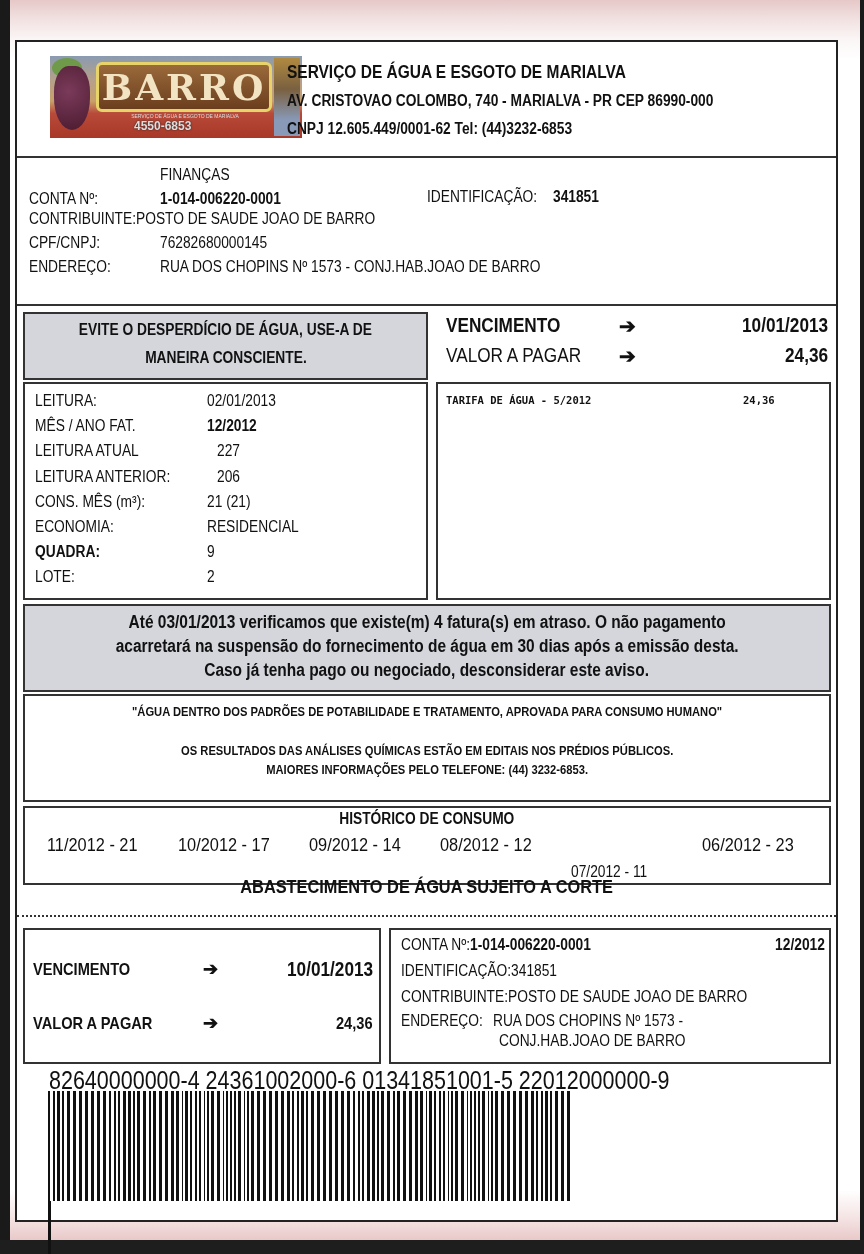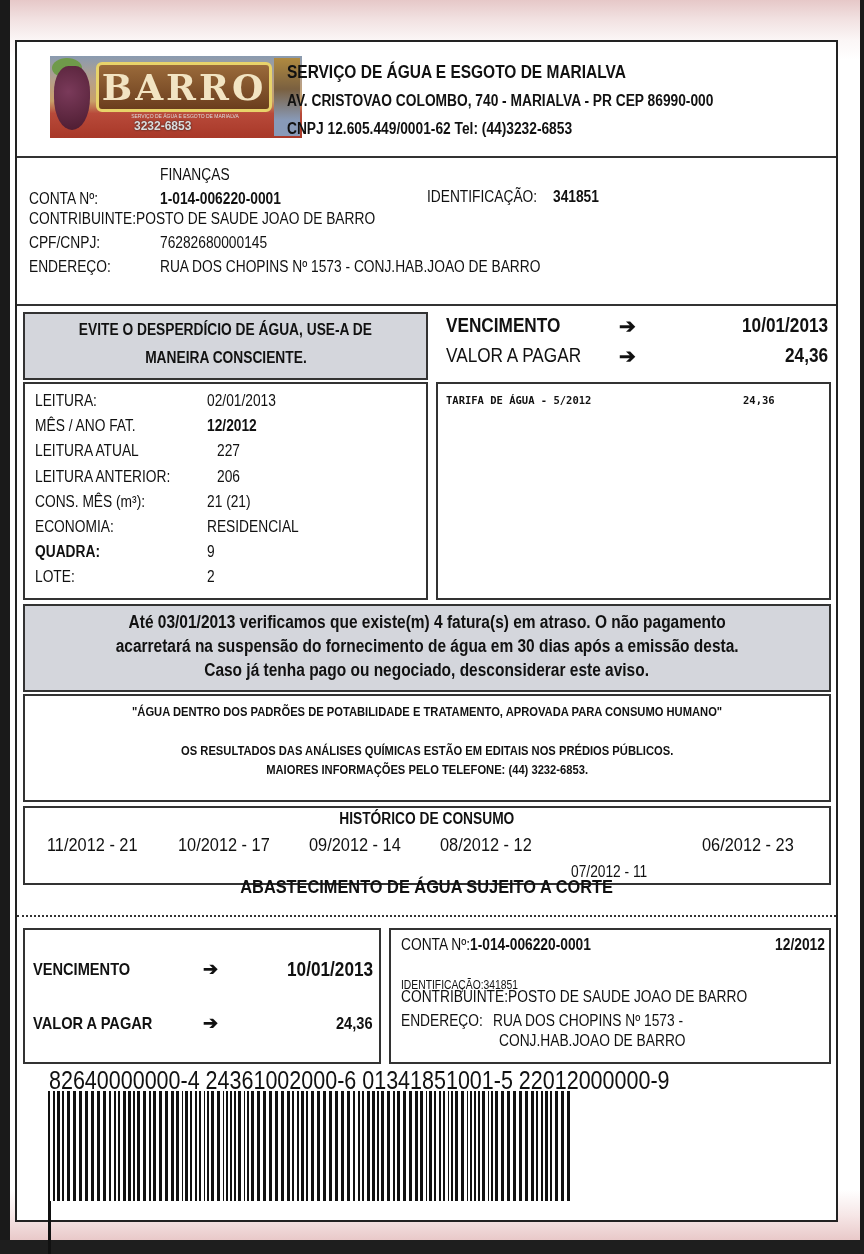--- a/index.html
+++ b/index.html
@@ -71,21 +71,21 @@
 <div class="paper"></div>
 <div class="bottom-dark"></div>
 
 <div class="frame">
 
   <div class="logo">
     <div class="leaf"></div>
     <div class="grapes"></div>
     <div class="word">BARRO</div>
     <div class="tag">SERVIÇO DE ÁGUA E ESGOTO DE MARIALVA</div>
-    <div class="phone">3232-6853</div>
+    <div class="phone">4550-6853</div>
     <div class="tap"></div>
   </div>
   <div class="hdr-line" style="top:20px;font-size:18px;">
     <span class="cond">SERVIÇO DE ÁGUA E ESGOTO DE MARIALVA</span>
   </div>
   <div class="hdr-line" style="top:50px;">
     <span class="cond">AV. CRISTOVAO COLOMBO, 740 - MARIALVA - PR  CEP 86990-000</span>
   </div>
   <div class="hdr-line" style="top:78px;">
     <span class="cond">CNPJ 12.605.449/0001-62   Tel: (44)3232-6853</span>
@@ -177,21 +177,21 @@
     <div class="abs b" style="left:8px;top:30px;font-size:17px;"><span class="cond">VENCIMENTO</span></div>
     <div class="abs arrow" style="left:178px;top:28px;font-size:18px;">➔</div>
     <div class="abs b" style="right:6px;top:28px;font-size:20px;"><span class="condr">10/01/2013</span></div>
     <div class="abs b" style="left:8px;top:84px;font-size:17px;"><span class="cond">VALOR A PAGAR</span></div>
     <div class="abs arrow" style="left:178px;top:82px;font-size:18px;">➔</div>
     <div class="abs b" style="right:6px;top:84px;font-size:17px;"><span class="condr">24,36</span></div>
   </div>
   <div class="box" style="left:372px;top:886px;width:442px;height:136px;">
     <div class="abs" style="left:10px;top:6px;font-size:16px;"><span class="cond"><span>CONTA Nº:</span><b>1-014-006220-0001</b></span></div>
     <div class="abs b" style="right:4px;top:6px;font-size:16px;"><span class="condr">12/2012</span></div>
-    <div class="abs" style="left:10px;top:48px;font-size:12px;text-align:center;"><span class="cond"><span>IDENTIFICAÇÃO:</span><span>341851</span></span></div>
+    <div class="abs" style="left:10px;top:32px;font-size:16px;text-align:center;"><span class="cond"><span>IDENTIFICAÇÃO:</span><span>341851</span></span></div>
     <div class="abs" style="left:10px;top:58px;font-size:16px;"><span class="cond"><span>CONTRIBUINTE:</span><span>POSTO DE SAUDE JOAO DE BARRO</span></span></div>
     <div class="abs" style="left:10px;top:82px;font-size:16px;"><span class="cond">ENDEREÇO:</span></div>
     <div class="abs" style="left:102px;top:82px;font-size:16px;"><span class="cond">RUA DOS CHOPINS Nº 1573 -</span></div>
     <div class="abs" style="left:108px;top:102px;font-size:16px;"><span class="cond">CONJ.HAB.JOAO DE BARRO</span></div>
   </div>
 
   <div class="abs" style="left:32px;top:1024px;font-size:25px;"><span class="cond">82640000000-4 24361002000-6 01341851001-5 22012000000-9</span></div>
   <div class="barcode" id="barcode"><span style="width: 2px; margin-right: 3px;"></span><span style="width: 2px; margin-right: 2px;"></span><span style="width: 3px; margin-right: 2px;"></span><span style="width: 2px; margin-right: 3px;"></span><span style="width: 3px; margin-right: 3px;"></span><span style="width: 3px; margin-right: 3px;"></span><span style="width: 3px; margin-right: 3px;"></span><span style="width: 3px; margin-right: 3px;"></span><span style="width: 3px; margin-right: 3px;"></span><span style="width: 3px; margin-right: 3px;"></span><span style="width: 3px; margin-right: 3px;"></span><span style="width: 2px; margin-right: 3px;"></span><span style="width: 2px; margin-right: 2px;"></span><span style="width: 2px; margin-right: 3px;"></span><span style="width: 3px; margin-right: 2px;"></span><span style="width: 3px; margin-right: 2px;"></span><span style="width: 1.5px; margin-right: 2px;"></span><span style="width: 3px; margin-right: 3px;"></span><span style="width: 3px; margin-right: 3px;"></span><span style="width: 2px; margin-right: 2px;"></span><span style="width: 3px; margin-right: 3px;"></span><span style="width: 3px; margin-right: 3px;"></span><span style="width: 3px; margin-right: 3px;"></span><span style="width: 3px; margin-right: 2px;"></span><span style="width: 3px; margin-right: 3px;"></span><span style="width: 1.5px; margin-right: 2px;"></span><span style="width: 3px; margin-right: 2px;"></span><span style="width: 2px; margin-right: 3px;"></span><span style="width: 1.5px; margin-right: 2px;"></span><span style="width: 2px; margin-right: 3px;"></span><span style="width: 1.5px; margin-right: 2px;"></span><span style="width: 1.5px; margin-right: 2px;"></span><span style="width: 3px; margin-right: 3px;"></span><span style="width: 3px; margin-right: 3px;"></span><span style="width: 1.5px; margin-right: 2px;"></span><span style="width: 1.5px; margin-right: 2px;"></span><span style="width: 2px; margin-right: 2px;"></span><span style="width: 2px; margin-right: 2px;"></span><span style="width: 3px; margin-right: 3px;"></span><span style="width: 1.5px; margin-right: 2px;"></span><span style="width: 2px; margin-right: 2px;"></span><span style="width: 3px; margin-right: 3px;"></span><span style="width: 3px; margin-right: 3px;"></span><span style="width: 3px; margin-right: 3px;"></span><span style="width: 3px; margin-right: 3px;"></span><span style="width: 3px; margin-right: 3px;"></span><span style="width: 3px; margin-right: 3px;"></span><span style="width: 3px; margin-right: 2px;"></span><span style="width: 2px; margin-right: 3px;"></span><span style="width: 2px; margin-right: 2px;"></span><span style="width: 3px; margin-right: 2px;"></span><span style="width: 2px; margin-right: 3px;"></span><span style="width: 3px; margin-right: 3px;"></span><span style="width: 3px; margin-right: 3px;"></span><span style="width: 3px; margin-right: 3px;"></span><span style="width: 3px; margin-right: 3px;"></span><span style="width: 3px; margin-right: 3px;"></span><span style="width: 3px; margin-right: 3px;"></span><span style="width: 3px; margin-right: 3px;"></span><span style="width: 2px; margin-right: 3px;"></span><span style="width: 2px; margin-right: 2px;"></span><span style="width: 2px; margin-right: 3px;"></span><span style="width: 3px; margin-right: 2px;"></span><span style="width: 3px; margin-right: 2px;"></span><span style="width: 1.5px; margin-right: 2px;"></span><span style="width: 3px; margin-right: 3px;"></span><span style="width: 3px; margin-right: 3px;"></span><span style="width: 2px; margin-right: 2px;"></span><span style="width: 3px; margin-right: 3px;"></span><span style="width: 3px; margin-right: 3px;"></span><span style="width: 3px; margin-right: 3px;"></span><span style="width: 3px; margin-right: 2px;"></span><span style="width: 3px; margin-right: 3px;"></span><span style="width: 1.5px; margin-right: 2px;"></span><span style="width: 3px; margin-right: 2px;"></span><span style="width: 2px; margin-right: 3px;"></span><span style="width: 1.5px; margin-right: 2px;"></span><span style="width: 2px; margin-right: 3px;"></span><span style="width: 1.5px; margin-right: 2px;"></span><span style="width: 1.5px; margin-right: 2px;"></span><span style="width: 3px; margin-right: 3px;"></span><span style="width: 3px; margin-right: 3px;"></span><span style="width: 1.5px; margin-right: 2px;"></span><span style="width: 1.5px; margin-right: 2px;"></span><span style="width: 2px; margin-right: 2px;"></span><span style="width: 2px; margin-right: 2px;"></span><span style="width: 3px; margin-right: 3px;"></span><span style="width: 1.5px; margin-right: 2px;"></span><span style="width: 2px; margin-right: 2px;"></span><span style="width: 3px; margin-right: 3px;"></span><span style="width: 3px; margin-right: 3px;"></span><span style="width: 3px; margin-right: 3px;"></span><span style="width: 3px; margin-right: 3px;"></span><span style="width: 3px; margin-right: 3px;"></span><span style="width: 3px; margin-right: 3px;"></span><span style="width: 3px; margin-right: 2px;"></span><span style="width: 2px; margin-right: 3px;"></span><span style="width: 2px; margin-right: 2px;"></span><span style="width: 3px; margin-right: 2px;"></span><span style="width: 2px; margin-right: 3px;"></span><span style="width: 3px; margin-right: 3px;"></span><span style="width: 3px; margin-right: 3px;"></span><span style="width: 3px; margin-right: 3px;"></span><span style="width: 3px; margin-right: 3px;"></span></div>
 </div>
 

